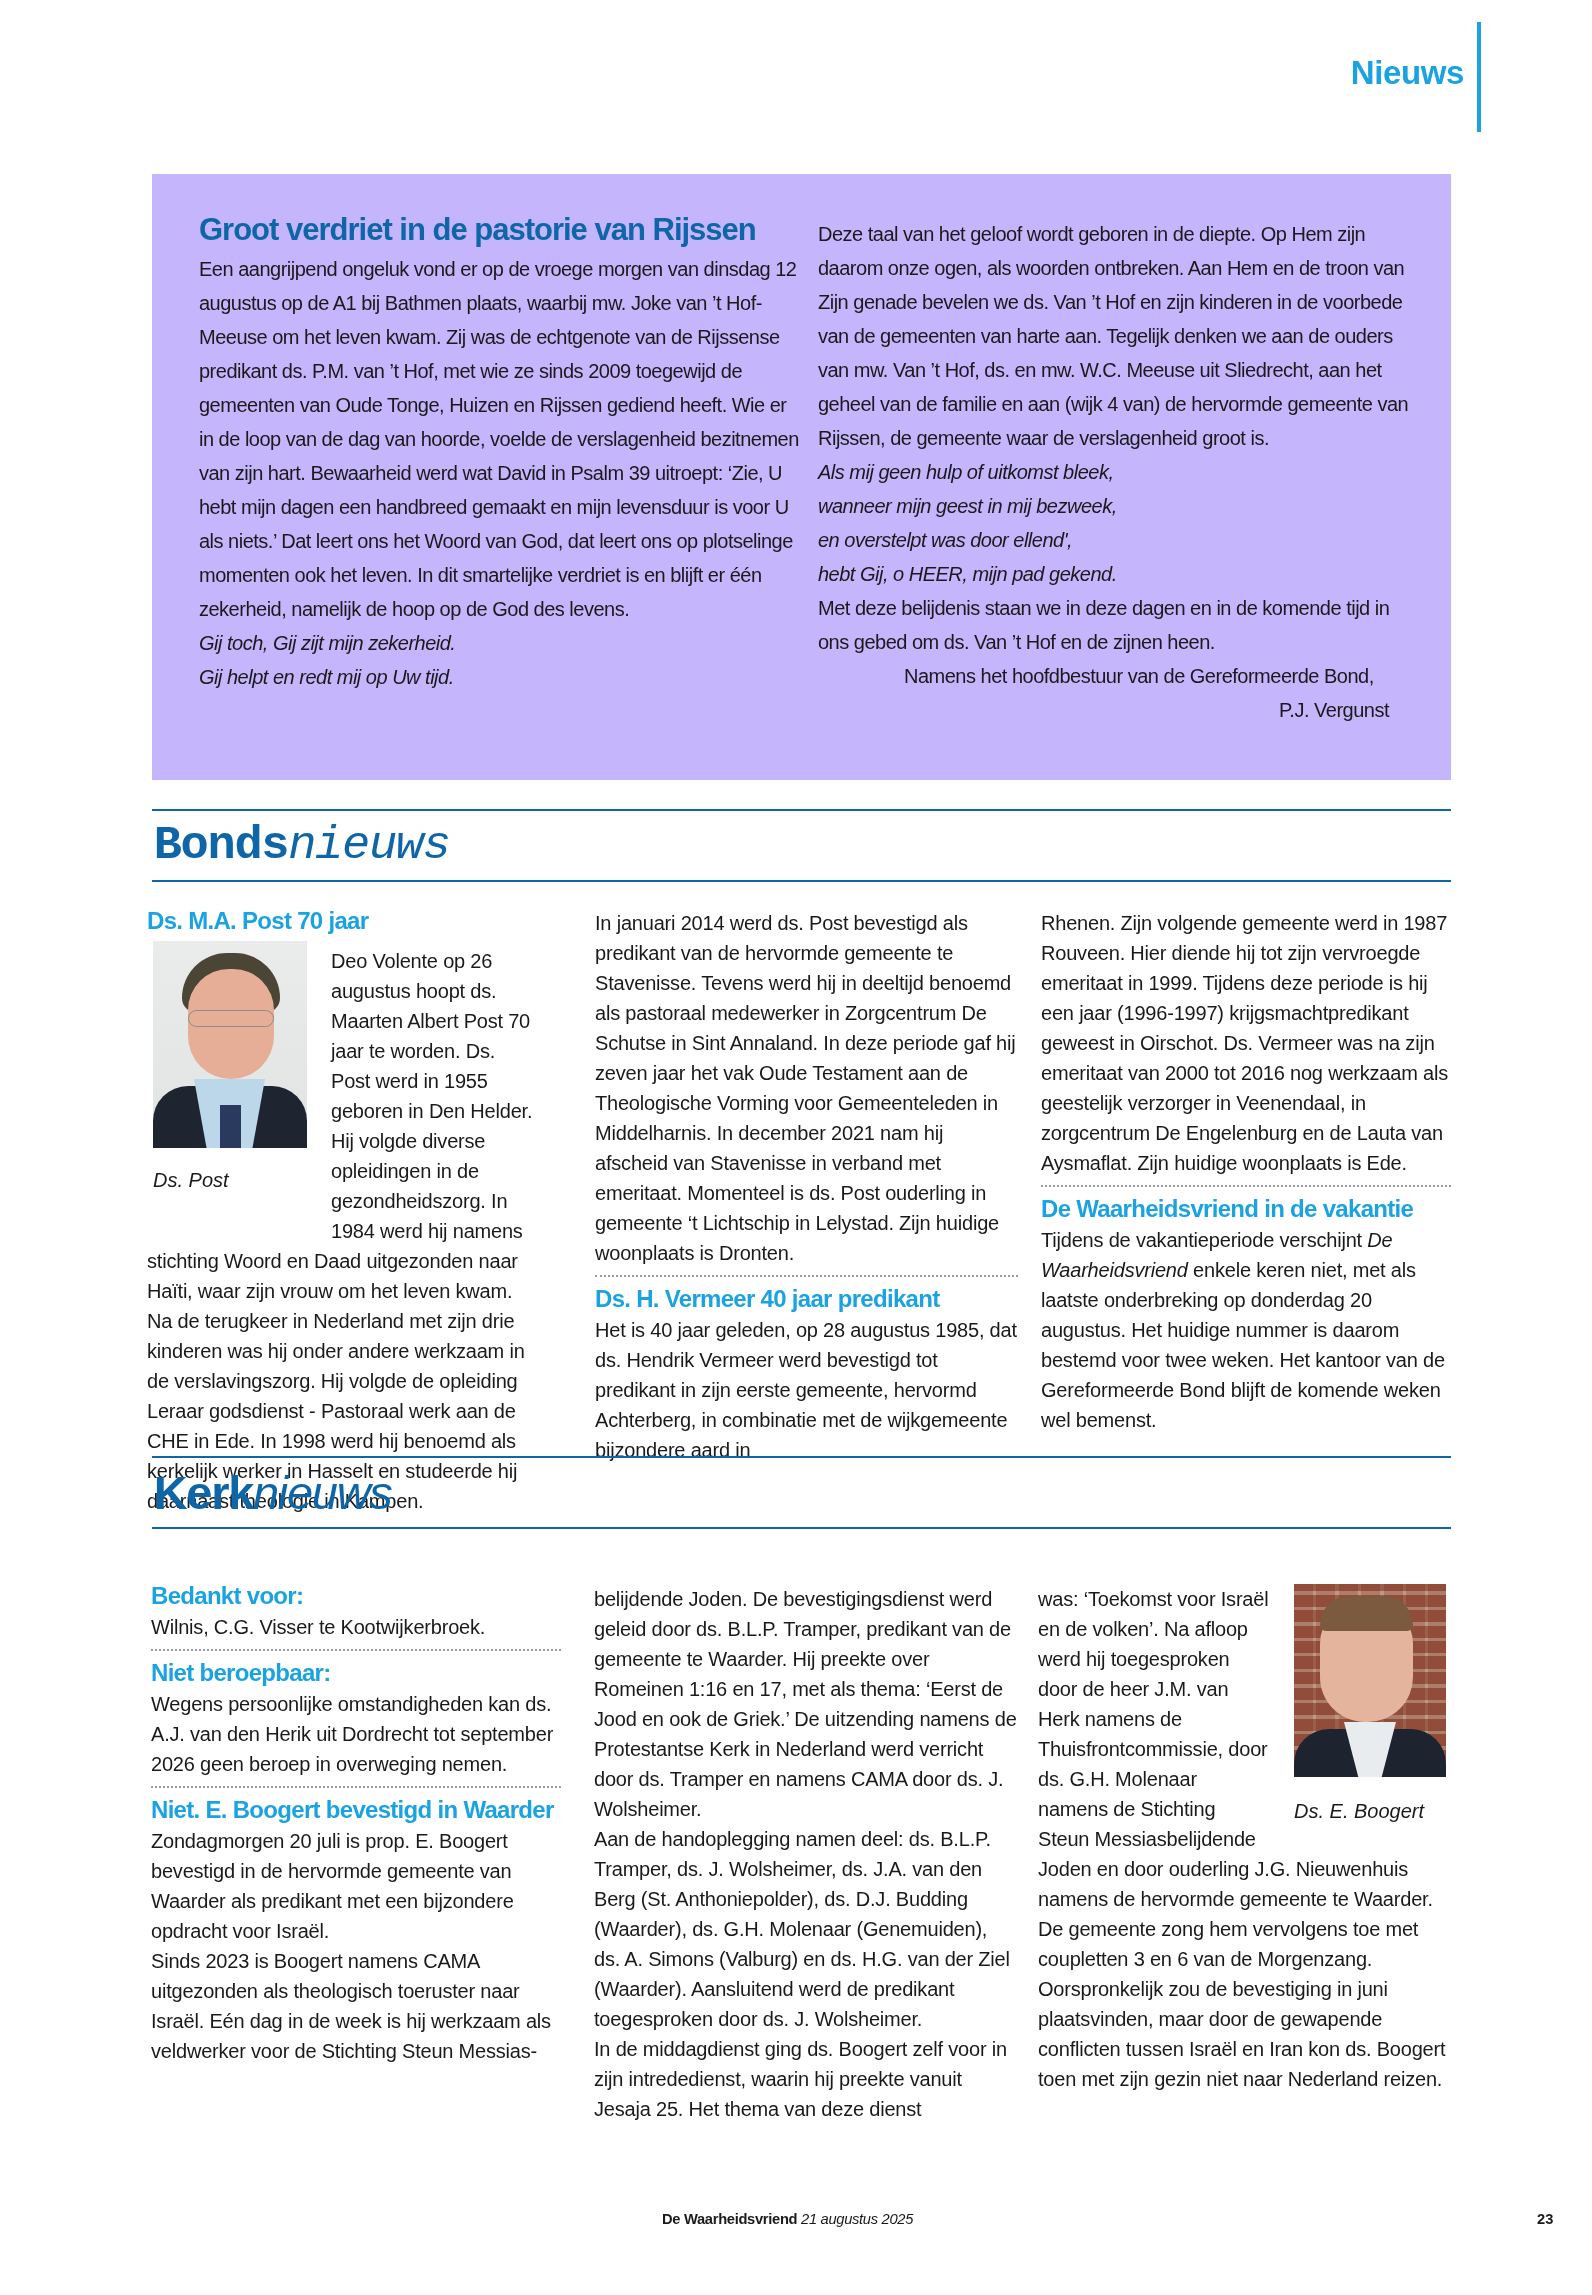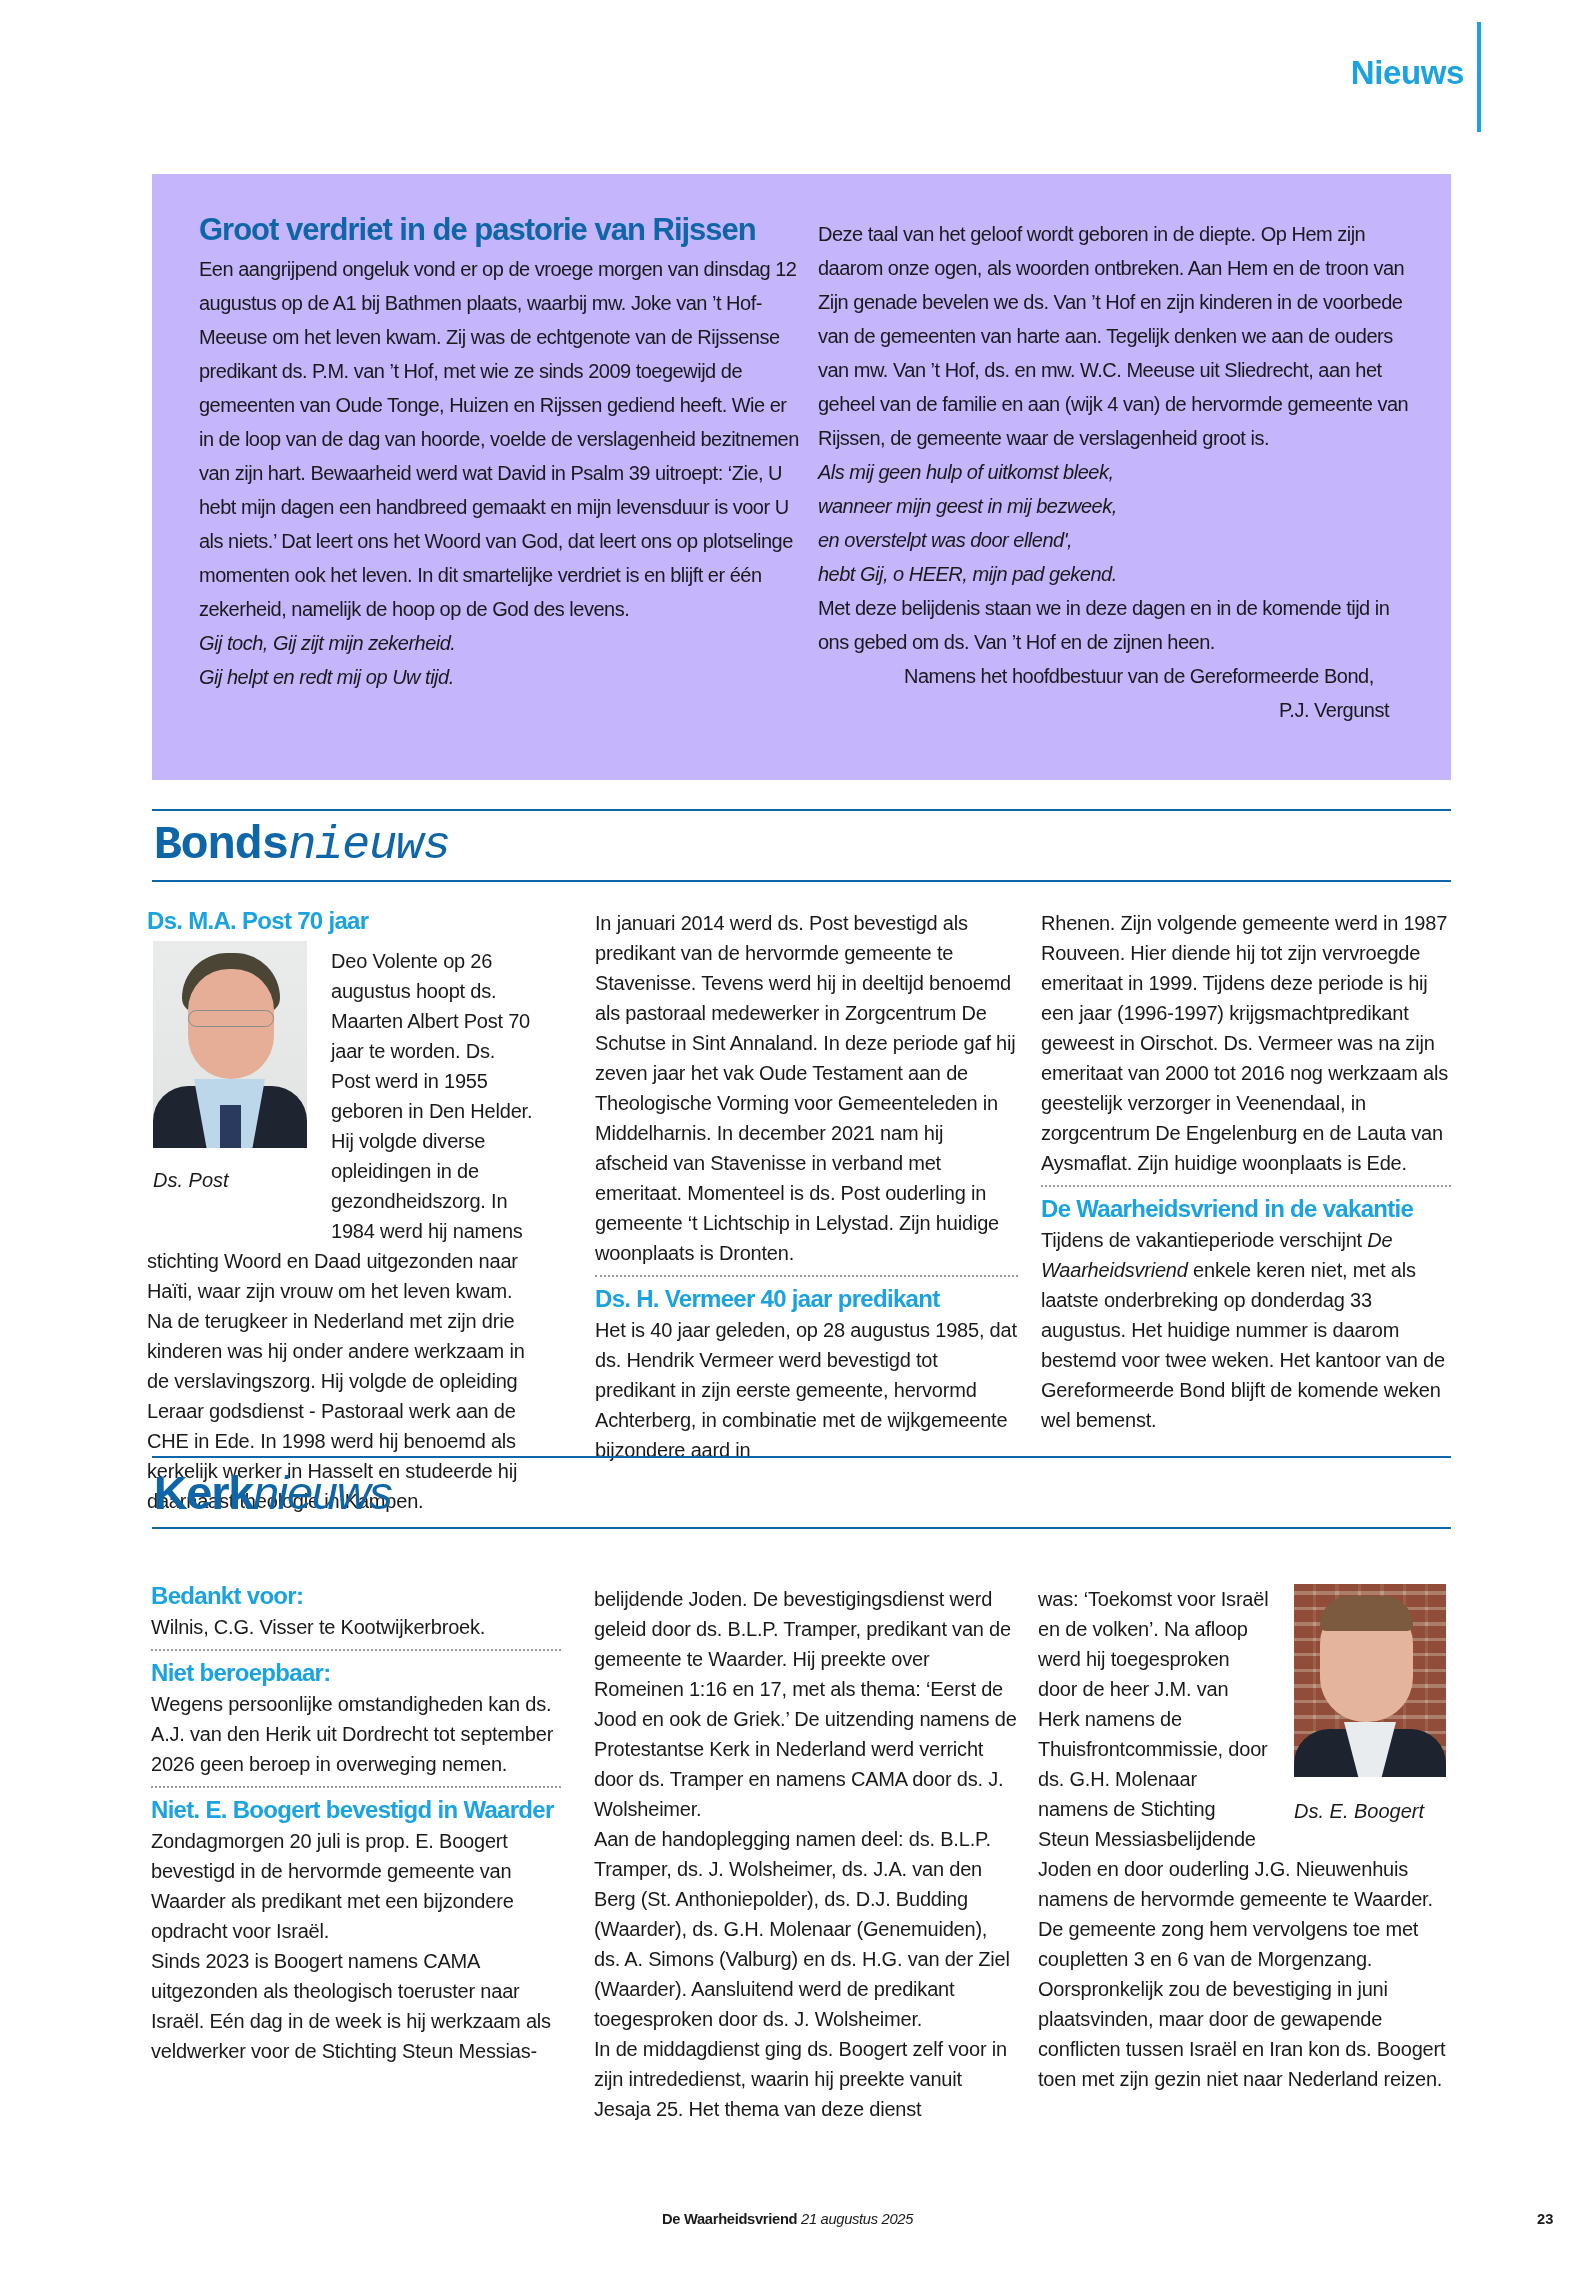--- a/index.html
+++ b/index.html
@@ -133,21 +133,21 @@
   <p>In januari 2014 werd ds. Post bevestigd als predikant van de hervormde gemeente te Stavenisse. Tevens werd hij in deeltijd benoemd als pastoraal medewerker in Zorgcentrum De Schutse in Sint Annaland. In deze periode gaf hij zeven jaar het vak Oude Testament aan de Theologische Vorming voor Gemeenteleden in Middelharnis. In december 2021 nam hij afscheid van Stavenisse in verband met emeritaat. Momenteel is ds. Post ouderling in gemeente ‘t Lichtschip in Lelystad. Zijn huidige woonplaats is Dronten.</p>
   <div class="dots"></div>
   <div class="sub">Ds. H. Vermeer 40 jaar predikant</div>
   <p>Het is 40 jaar geleden, op 28 augustus 1985, dat ds. Hendrik Vermeer werd bevestigd tot predikant in zijn eerste gemeente, hervormd Achterberg, in combinatie met de wijkgemeente bijzondere aard in</p>
 </div>
 
 <div class="col" style="left:1041px; top:908px; width:410px;">
   <p>Rhenen. Zijn volgende gemeente werd in 1987 Rouveen. Hier diende hij tot zijn vervroegde emeritaat in 1999. Tijdens deze periode is hij een jaar (1996-1997) krijgsmachtpredikant geweest in Oirschot. Ds. Vermeer was na zijn emeritaat van 2000 tot 2016 nog werkzaam als geestelijk verzorger in Veenendaal, in zorgcentrum De Engelenburg en de Lauta van Aysmaflat. Zijn huidige woonplaats is Ede.</p>
   <div class="dots"></div>
   <div class="sub">De Waarheidsvriend in de vakantie</div>
-  <p><span>Tijdens de vakantieperiode verschijnt </span><i>De Waarheidsvriend</i><span> enkele keren niet, met als laatste onderbreking op donderdag 33 augustus. Het huidige nummer is daarom bestemd voor twee weken. Het kantoor van de Gereformeerde Bond blijft de komende weken wel bemenst.</span></p>
+  <p><span>Tijdens de vakantieperiode verschijnt </span><i>De Waarheidsvriend</i><span> enkele keren niet, met als laatste onderbreking op donderdag 20 augustus. Het huidige nummer is daarom bestemd voor twee weken. Het kantoor van de Gereformeerde Bond blijft de komende weken wel bemenst.</span></p>
 </div>
 
 <div class="sec-head" style="top:1456px;">
   <div class="title"><span>Kerk</span><i>nieuws</i></div>
 </div>
 
 <div class="col" style="left:151px; top:1579px; width:410px;">
   <div class="sub">Bedankt voor:</div>
   <p>Wilnis, C.G. Visser te Kootwijkerbroek.</p>
   <div class="dots"></div>

